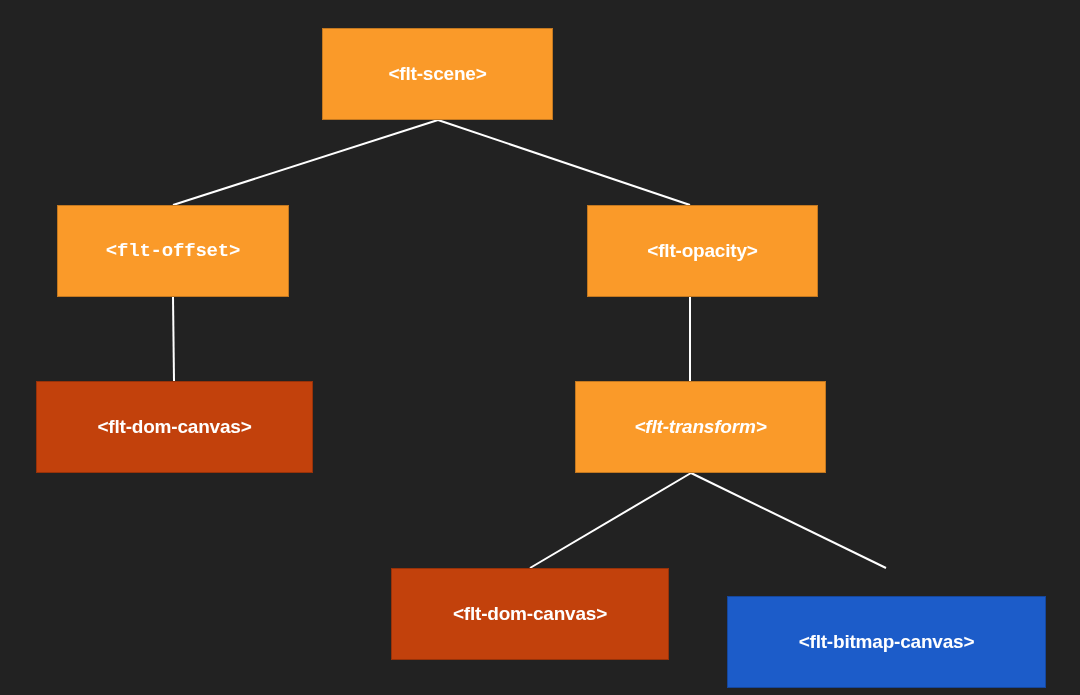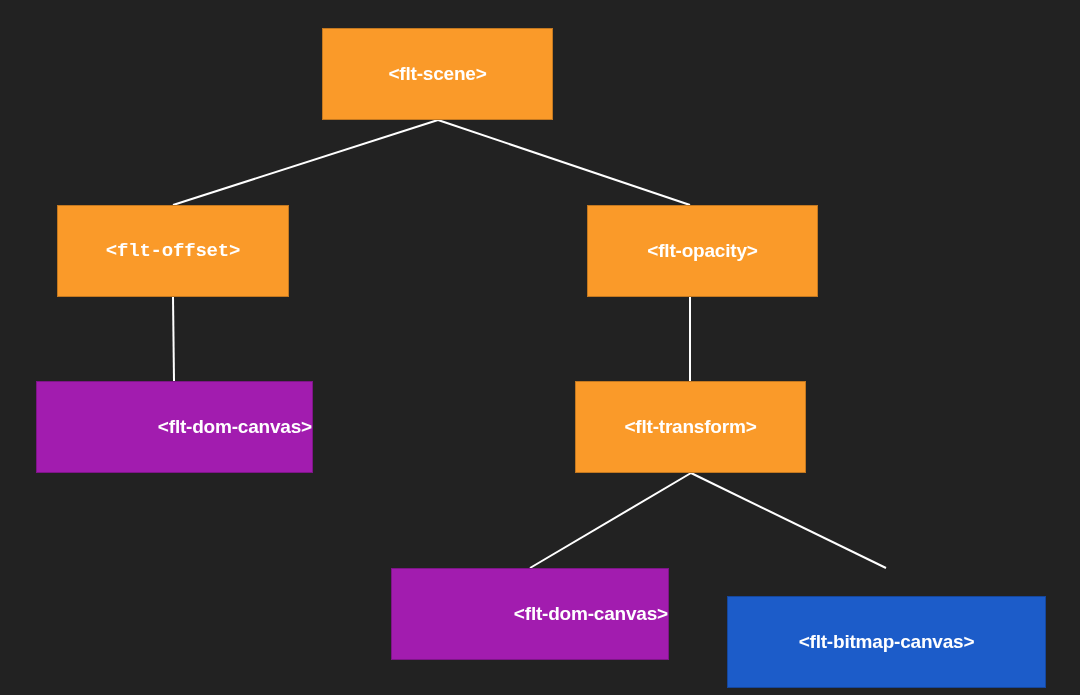--- a/index.html
+++ b/index.html
@@ -35,21 +35,21 @@
     color: #ffffff;
     font-weight: bold;
     font-size: 19px;
     letter-spacing: -0.2px;
     line-height: 1.1;
     text-align: center;
     white-space: nowrap;
     border: 1px solid rgba(0,0,0,0.22);
   }
   .node.orange { background: #FA9A29; }
-  .node.green  { background: #a21caf; justify-content: flex-end; }
+  .node.green  { background: #c2410c; }
   .node.blue   { background: #1C5CC9; margin-top: 28px; }
   .node-label {
     display: block;
     pointer-events: none;
   }
 </style>
 </head>
 <body>
 
 <div id="diagram-root">
@@ -67,21 +67,21 @@
       </div>
       <div class="node orange" style="left: 57px; top: 205px; width: 232px; height: 92px; font-family: Liberation Mono, monospace;">
         <span class="node-label">&lt;flt-offset&gt;</span>
       </div>
       <div class="node orange" style="left: 575px; top: 205px; width: 231px; height: 92px; margin-left: 12px;">
         <span class="node-label">&lt;flt-opacity&gt;</span>
       </div>
       <div class="node green" style="left: 36px; top: 381px; width: 277px; height: 92px;">
         <span class="node-label">&lt;flt-dom-canvas&gt;</span>
       </div>
-      <div class="node orange" style="left: 575px; top: 381px; width: 231px; height: 92px;">
+      <div class="node orange" style="left: 575px; top: 381px; width: 251px; height: 92px; font-style: italic;">
         <span class="node-label">&lt;flt-transform&gt;</span>
       </div>
       <div class="node green" style="left: 391px; top: 568px; width: 278px; height: 92px;">
         <span class="node-label">&lt;flt-dom-canvas&gt;</span>
       </div>
       <div class="node blue" style="left: 727px; top: 568px; width: 319px; height: 92px;">
         <span class="node-label">&lt;flt-bitmap-canvas&gt;</span>
       </div>
     </div>
 </div>

